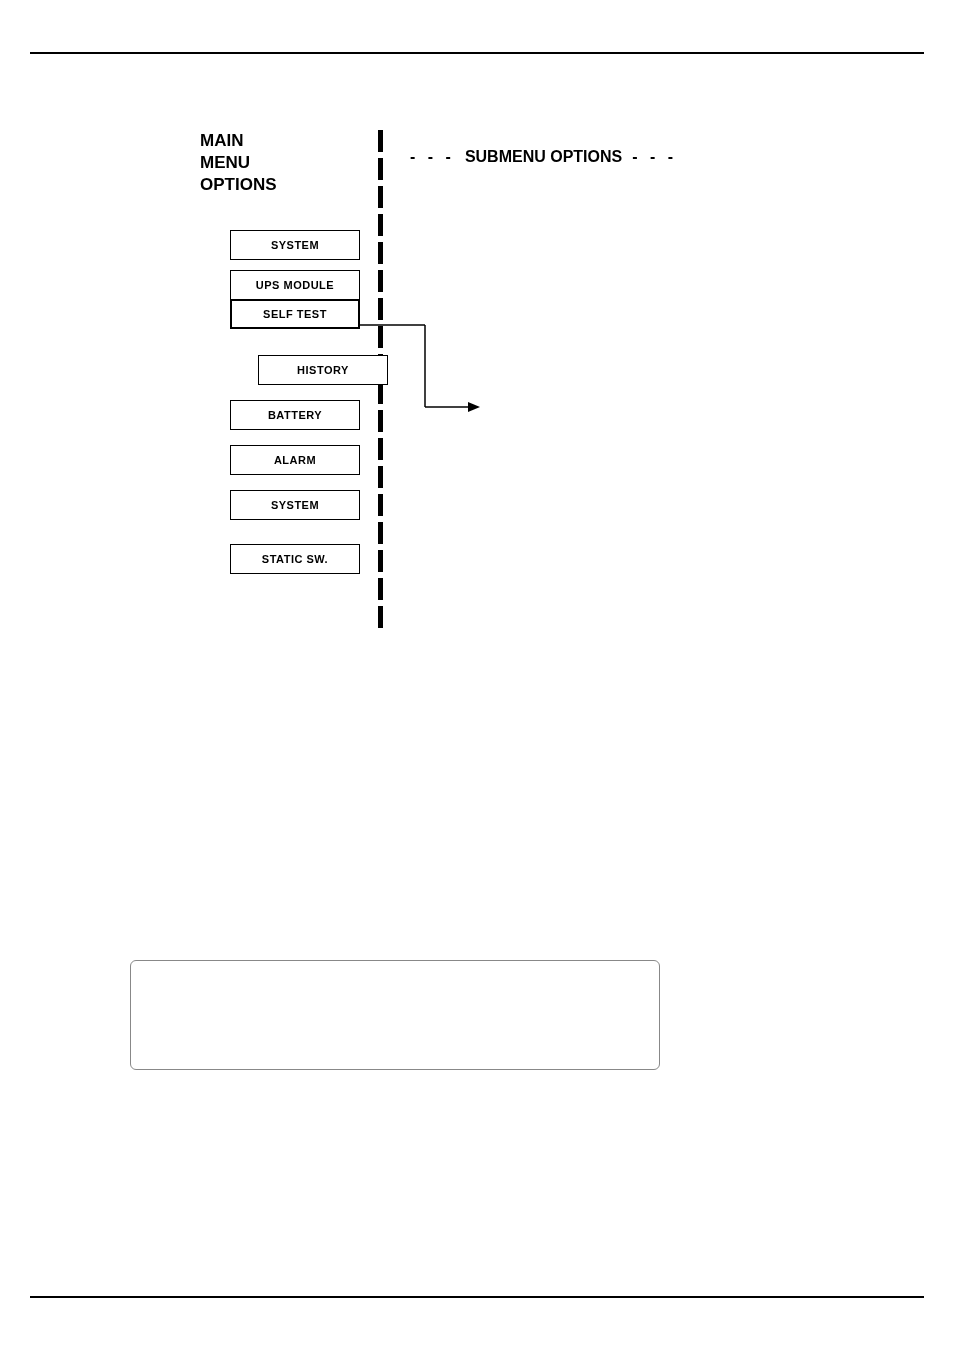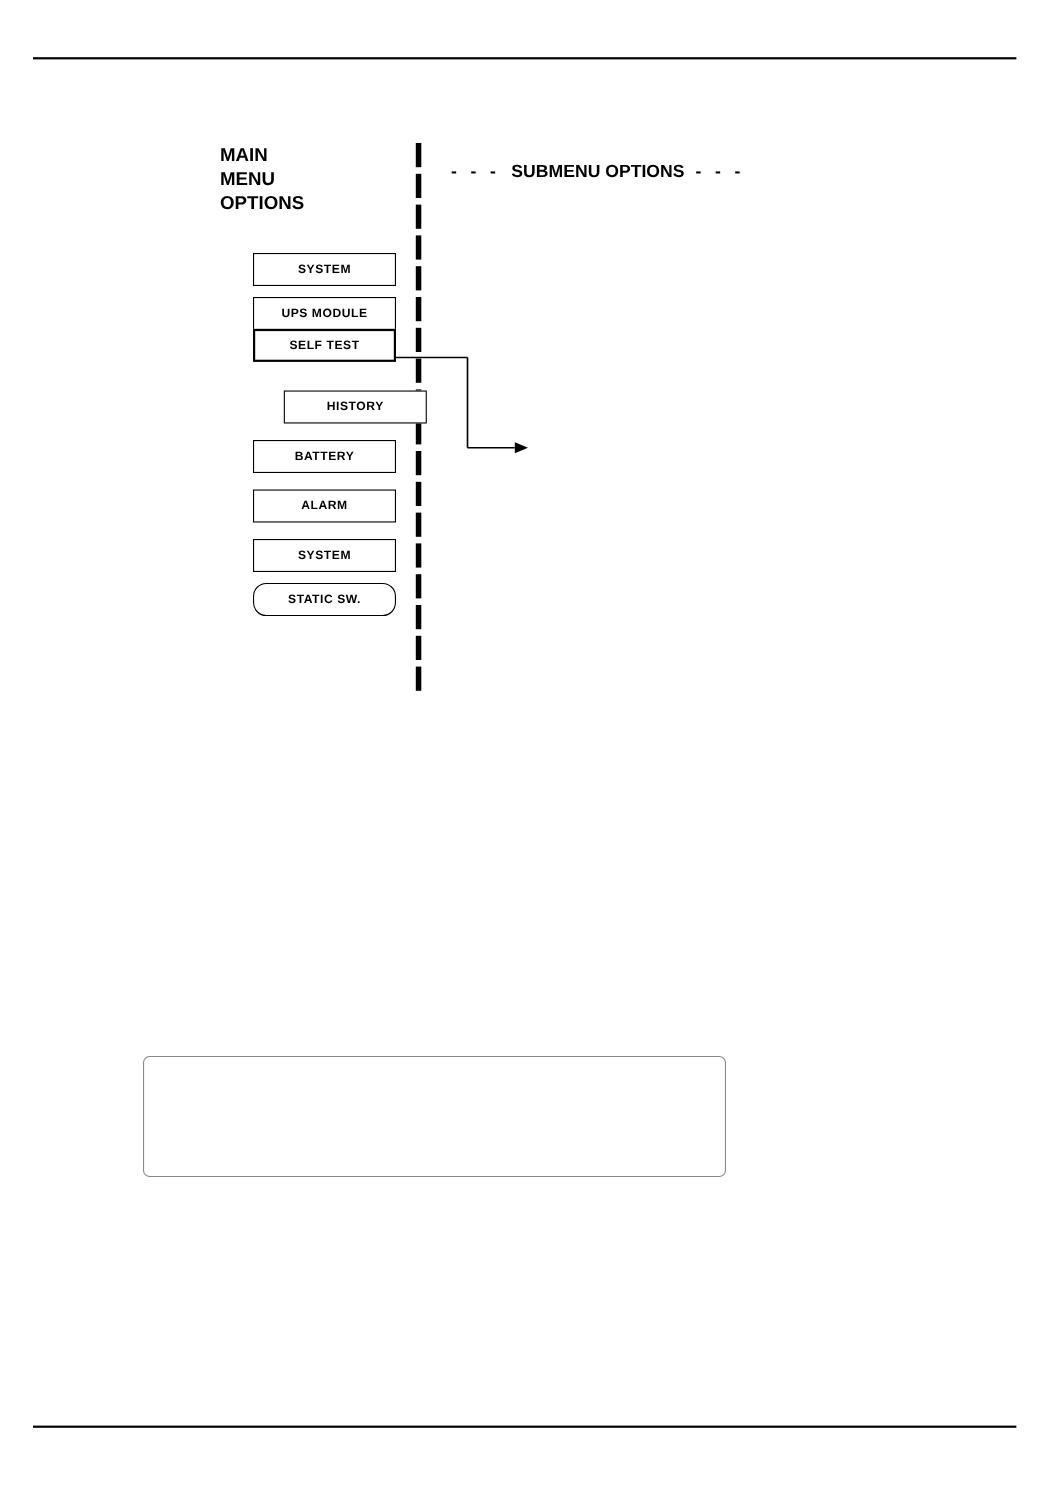--- a/index.html
+++ b/index.html
@@ -185,20 +185,20 @@
   </div>
   <div class="menu-item" style="top:270px;">
     <span>BATTERY</span>
   </div>
   <div class="menu-item" style="top:315px;">
     <span>ALARM</span>
   </div>
   <div class="menu-item" style="top:360px;">
     <span>SYSTEM</span>
   </div>
-  <div class="menu-item" style="top:400px;border-radius:12px;">
+  <div class="menu-item" style="top:414px;">
     <span>STATIC SW.</span>
   </div>
 
 
 </div>
 
 <div class="lower-box"></div>
 
 </body></html>

